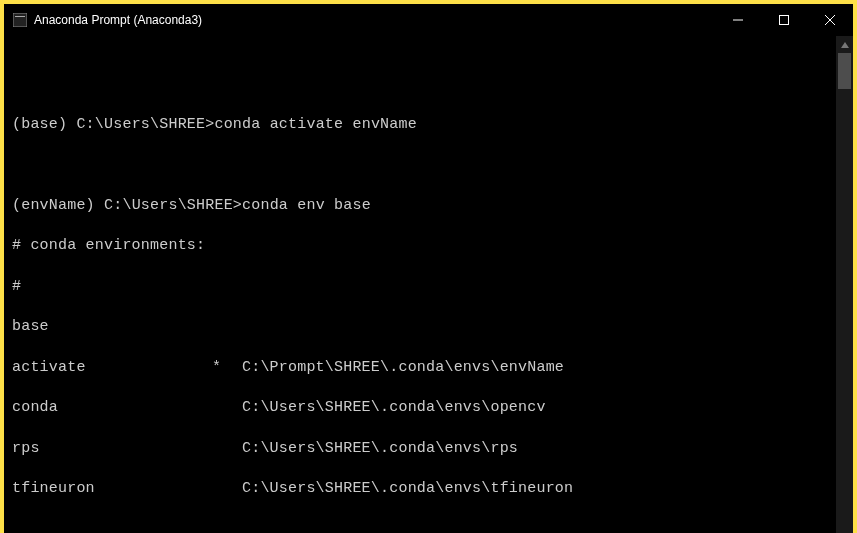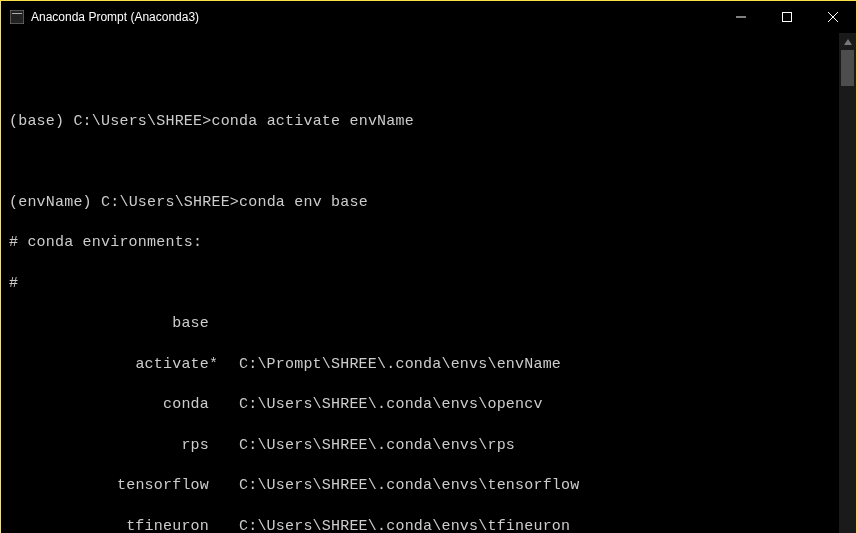--- a/index.html
+++ b/index.html
@@ -10,21 +10,21 @@
       font-size: 15px;
       background: #1a1a1a;
       overflow: hidden;
     }
     .window {
       width: 857px;
       height: 533px;
       background: #000;
       display: flex;
       flex-direction: column;
-      border: 1px solid #fde047;
+      border: 4px solid #fde047;
     }
     .titlebar {
       height: 32px;
       background: #000;
       display: flex;
       align-items: center;
       padding-left: 8px;
       color: #fff;
       font-family: "Segoe UI", Tahoma, sans-serif;
       font-size: 12px;
@@ -90,21 +90,21 @@
       top: 0;
       left: 2px;
       right: 2px;
       height: 36px;
       background: #4d4d4d;
       cursor: pointer;
     }
     .line { display: block; }
     .prompt-part { display: inline; font-family: Liberation Mono, monospace; }
     .env-row { display: flex; }
-    .env-name { width: 200px; flex-shrink: 0; text-align: right; }
+    .env-name { width: 200px; flex-shrink: 0; }
     .env-active { width: 30px; flex-shrink: 0; }
     .env-path { flex: 0 0 auto; }
   </style>
 </head>
 <body>
 
 <div class="window">
   <div class="titlebar">
     <span class="titlebar-icon">
       <svg width="14" height="14" viewBox="0 0 14 14">
@@ -137,21 +137,20 @@
 <span class="line">&nbsp;</span>
 <span class="line"><span class="prompt-part">(base)</span> <span class="prompt-part">C:\Users\SHREE&gt;</span><span class="prompt-part">conda activate envName</span></span>
 <span class="line">&nbsp;</span>
 <span class="line"><span class="prompt-part">(envName)</span> <span class="prompt-part">C:\Users\SHREE&gt;</span><span class="prompt-part">conda env base</span></span>
 <span class="line"># conda environments:</span>
 <span class="line">#</span>
 <span class="line env-row"><span class="env-name">base</span><span class="env-active"> </span></span>
 <span class="line env-row"><span class="env-name">activate</span><span class="env-active">*</span><span class="env-path">C:\Prompt\SHREE\.conda\envs\envName</span></span>
 <span class="line env-row"><span class="env-name">conda</span><span class="env-active"> </span><span class="env-path">C:\Users\SHREE\.conda\envs\opencv</span></span>
 <span class="line env-row"><span class="env-name">rps</span><span class="env-active"> </span><span class="env-path">C:\Users\SHREE\.conda\envs\rps</span></span>
-<span class="line env-row"><span class="env-name">tensorflow</span><span class="env-active"> </span><span class="env-path">C:\Users\SHREE\.conda\envs\tensorflow</span></span>
 <span class="line env-row"><span class="env-name">tfineuron</span><span class="env-active"> </span><span class="env-path">C:\Users\SHREE\.conda\envs\tfineuron</span></span>
 
 
 
 
     </div>
 
     <div class="scrollbar">
       <div class="scroll-arrow">
         <svg width="8" height="6" viewBox="0 0 8 6">

